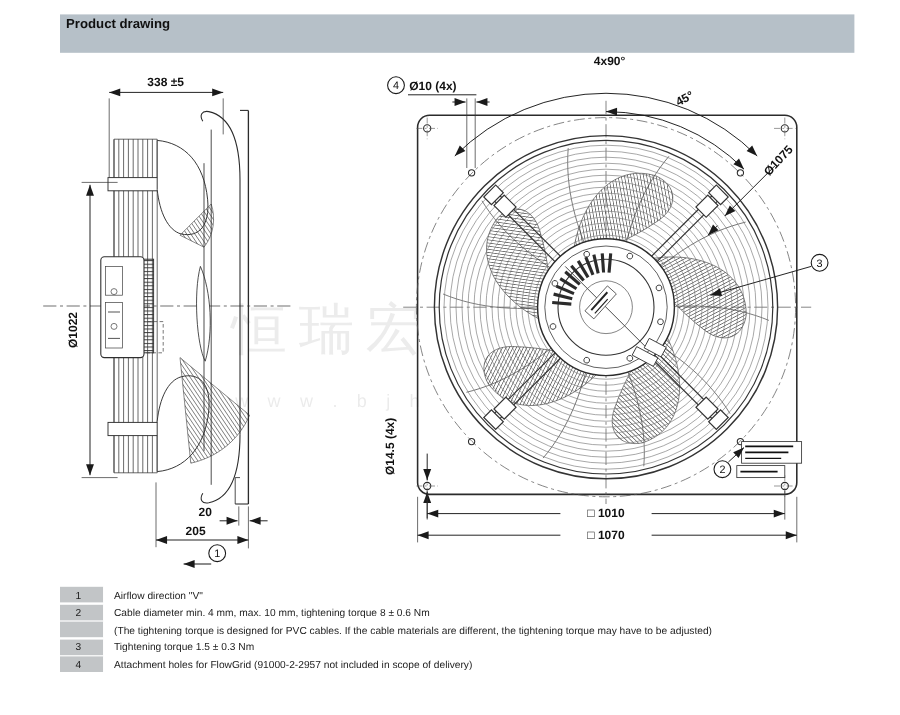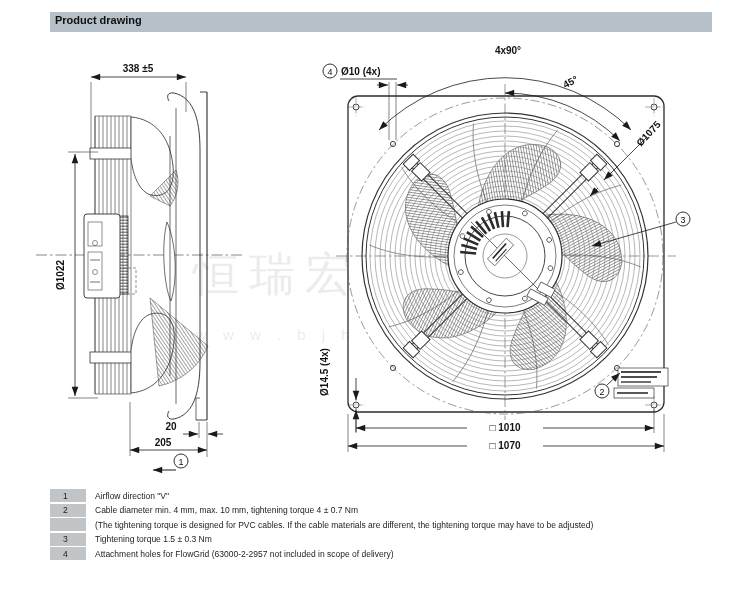--- a/index.html
+++ b/index.html
@@ -1,18 +1,18 @@
 <!DOCTYPE html>
 <html><head>
 <meta charset="utf-8">
 <style>
   html,body{margin:0;padding:0;background:#fff;}
   #page{position:relative;width:750px;height:596px;background:#fff;overflow:hidden;
         font-family:"Liberation Sans",sans-serif;}
-  #titlebar{position:absolute;left:50px;top:12px;width:662px;height:20px;
+  #titlebar{position:absolute;left:50px;top:12px;width:662px;height:32px;
         background:#b6c0c8;color:#101010;font-size:11px;font-weight:bold;
         line-height:17px;padding-left:5px;box-sizing:border-box;}
   #watermark{position:absolute;left:193px;top:244px;color:rgba(70,70,70,0.10);
         font-size:46px;letter-spacing:10px;white-space:nowrap;z-index:0;}
   #watermark-url{position:absolute;left:196px;top:326px;color:rgba(70,70,70,0.11);
         font-size:15px;letter-spacing:6px;white-space:nowrap;z-index:0;}
   svg{position:absolute;left:0;top:0;z-index:1;}
   svg text{font-family:"Liberation Sans",sans-serif;fill:#111;}
   .dim{font-size:10px;font-weight:bold;}
   .co{font-size:9px;font-weight:normal;}
@@ -346,29 +346,29 @@
     </g>
   </svg>
 
   <div id="notes">
     <div class="trow">
       <div class="tnum">1</div>
       <div class="ttxt">Airflow direction "V"</div>
     </div>
     <div class="trow">
       <div class="tnum">2</div>
-      <div class="ttxt">Cable diameter min. 4 mm, max. 10 mm, tightening torque 4 ± 0.7 Nm</div>
+      <div class="ttxt">Cable diameter min. 4 mm, max. 10 mm, tightening torque 8 ± 0.6 Nm</div>
     </div>
     <div class="trow">
       <div class="tnum"></div>
       <div class="ttxt" style="max-width:560px">(The tightening torque is designed for PVC cables. If the cable materials are different, the tightening torque may have to be adjusted)</div>
     </div>
     <div class="trow">
       <div class="tnum">3</div>
       <div class="ttxt">Tightening torque 1.5 ± 0.3 Nm</div>
     </div>
     <div class="trow">
       <div class="tnum">4</div>
-      <div class="ttxt">Attachment holes for FlowGrid (63000-2-2957 not included in scope of delivery)</div>
+      <div class="ttxt">Attachment holes for FlowGrid (91000-2-2957 not included in scope of delivery)</div>
     </div>
   </div>
 
 </div>
 
 </body></html>

